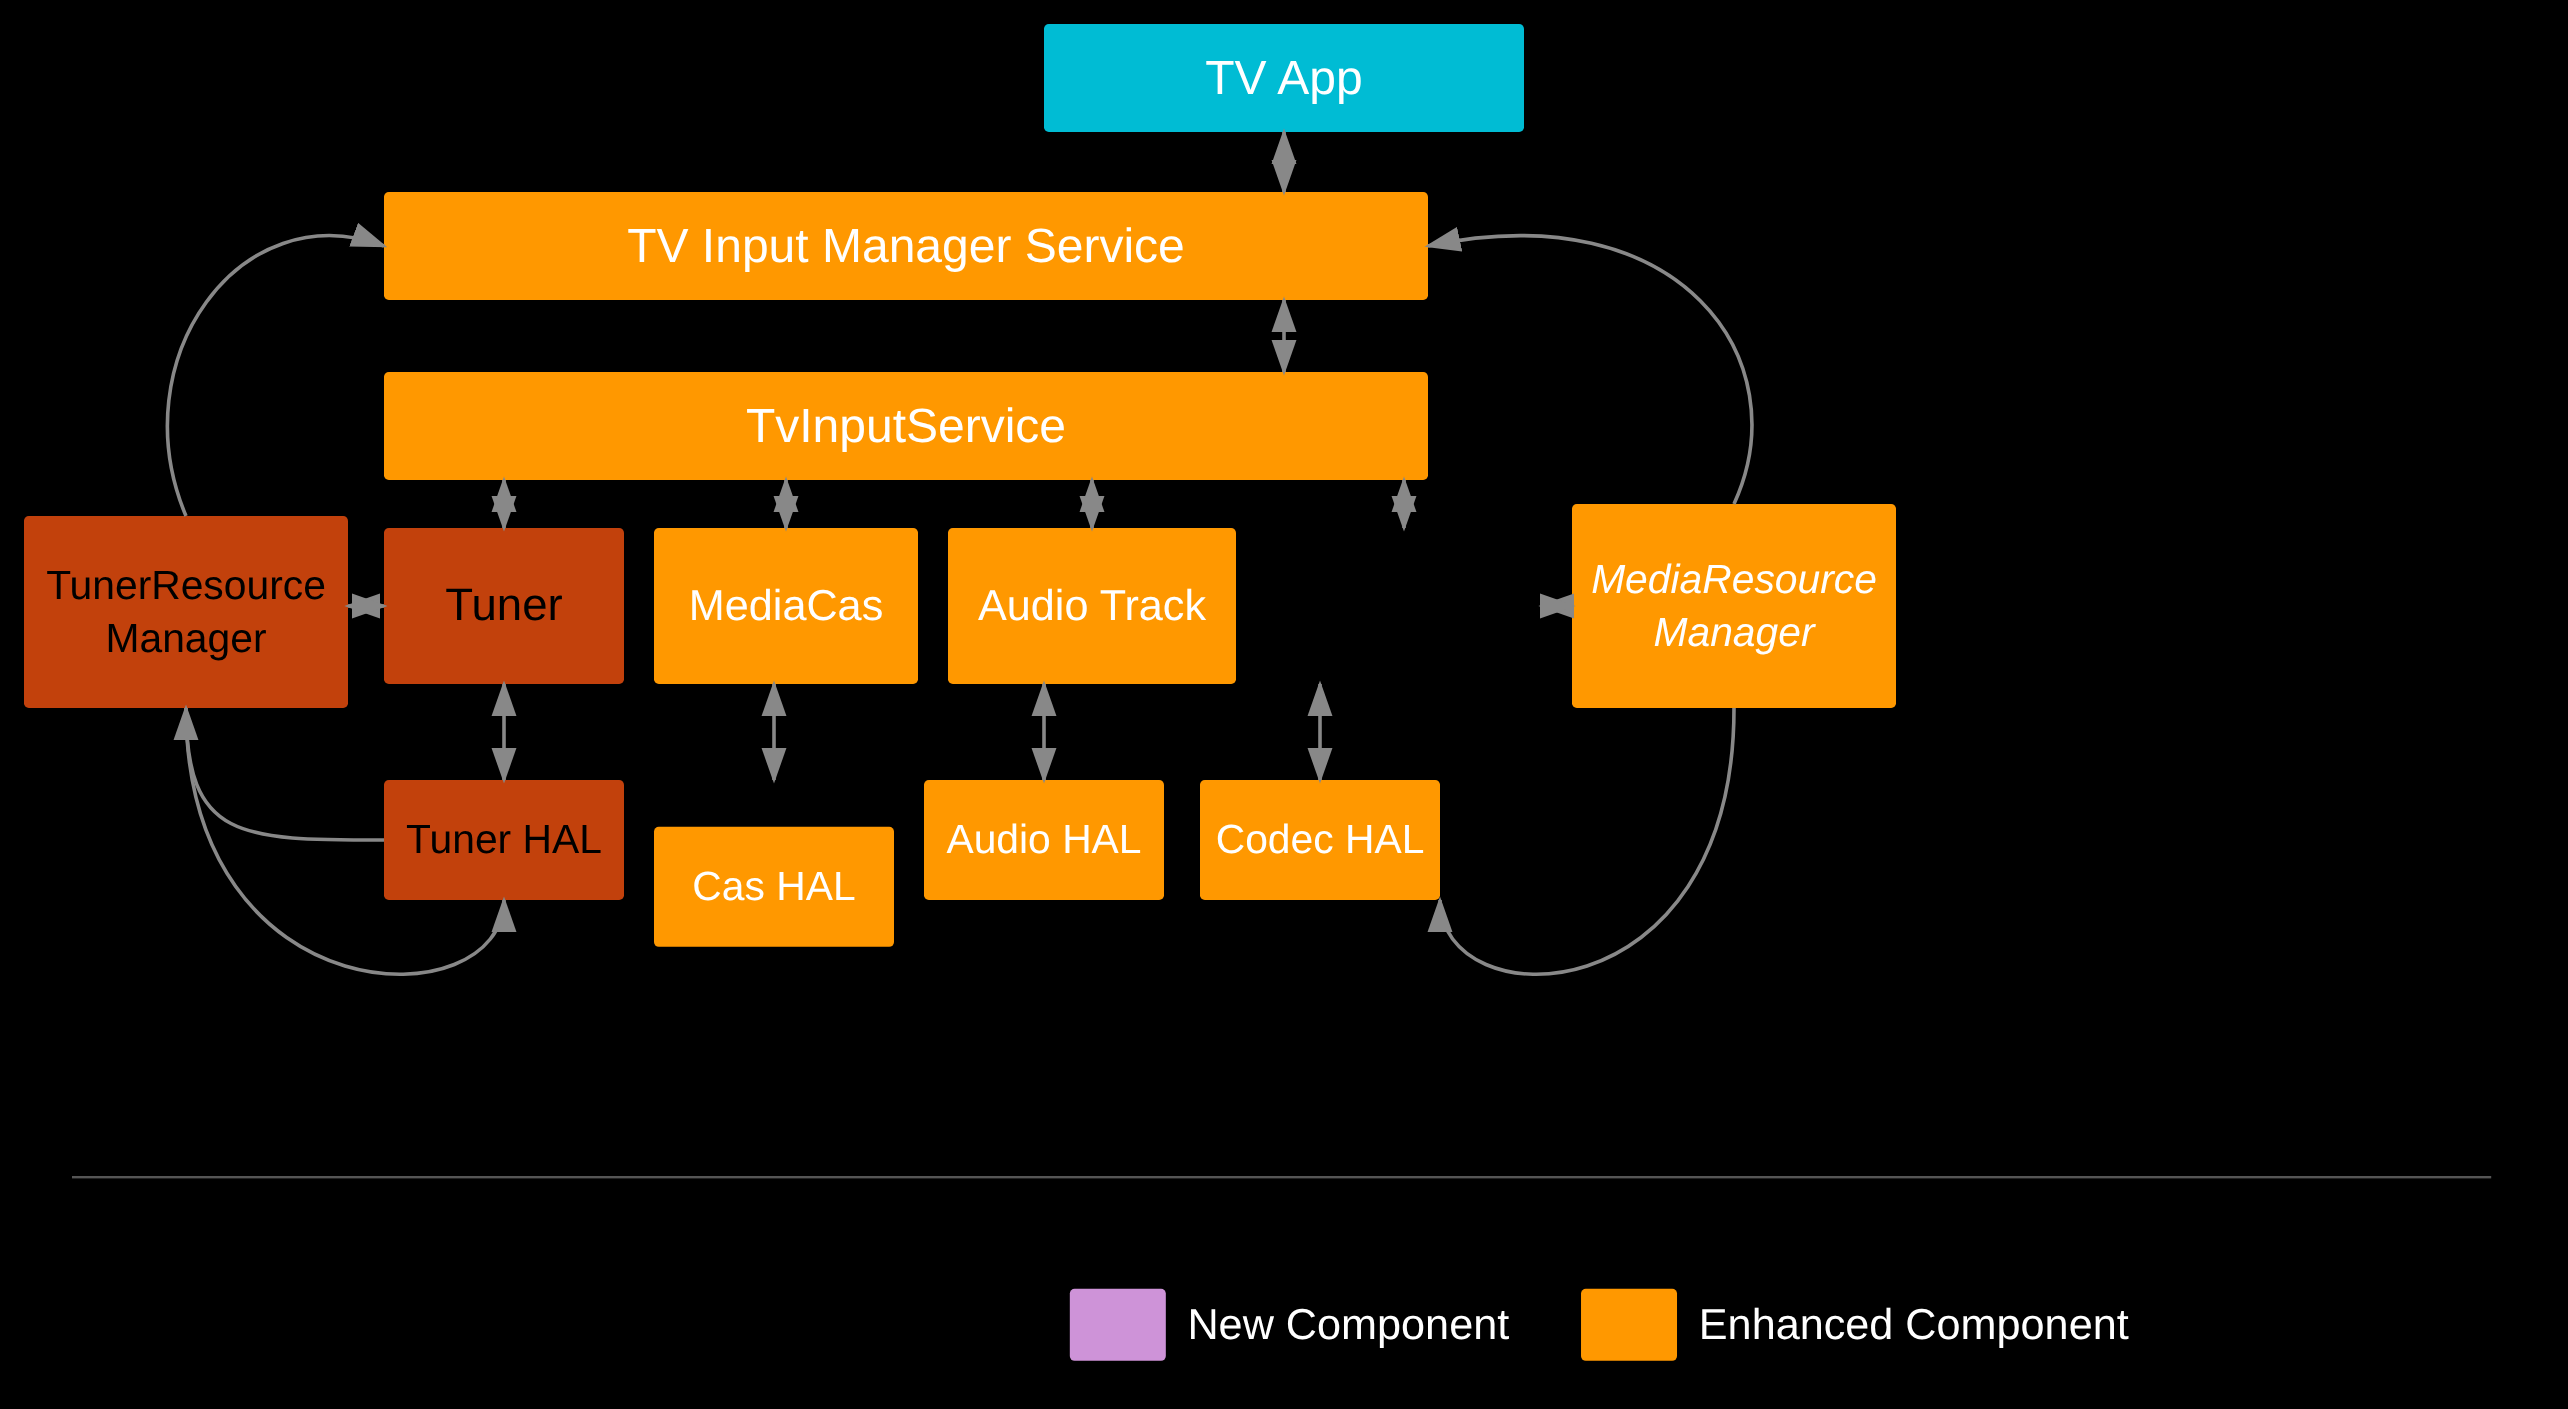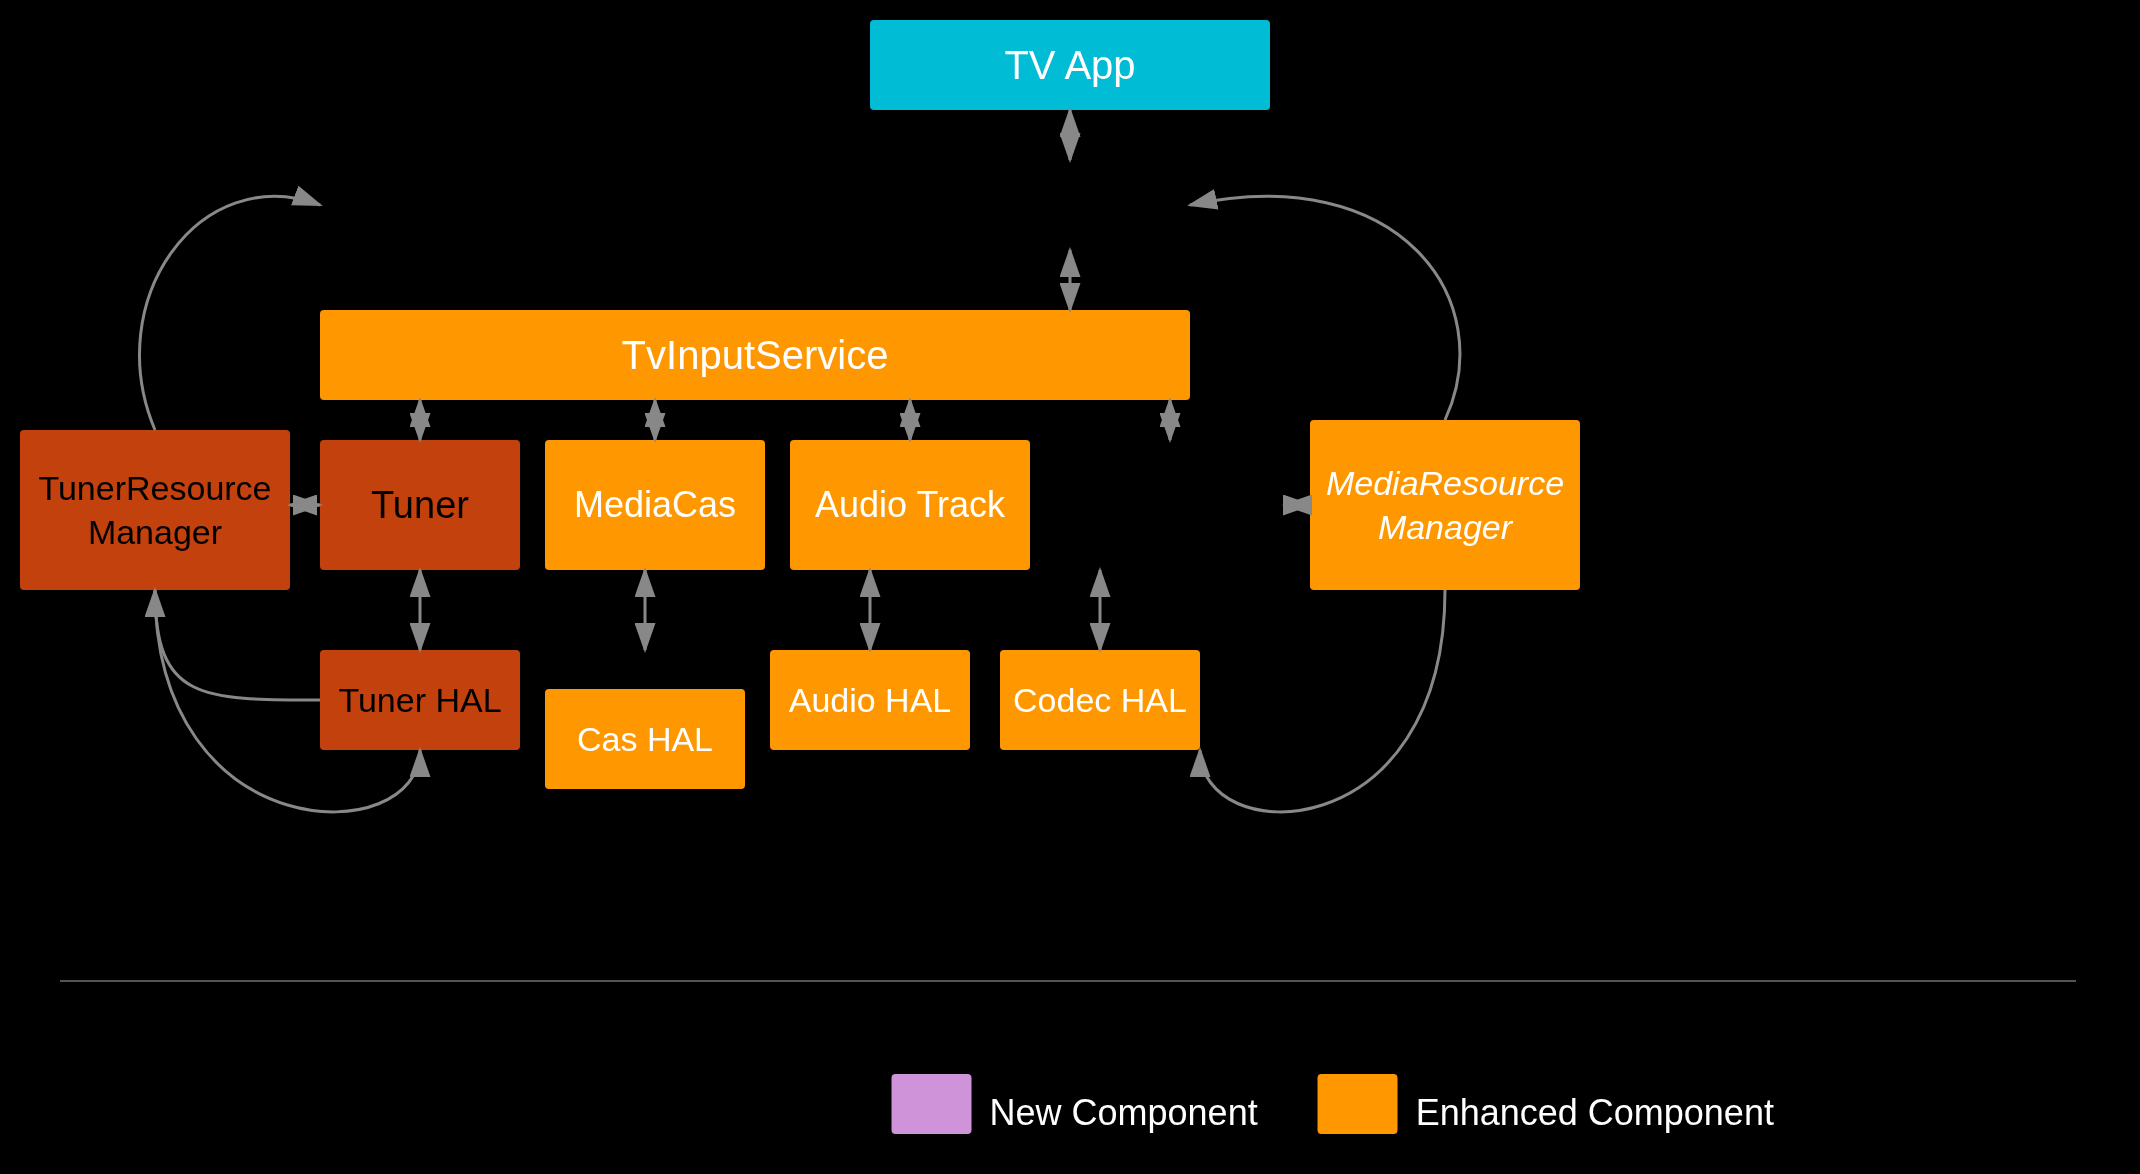--- a/index.html
+++ b/index.html
@@ -52,21 +52,21 @@
       bottom: 20px;
       left: 50%;
       transform: translateX(-50%);
       display: flex;
       align-items: center;
       gap: 60px;
     }
 
     .legend-item {
       display: flex;
-      align-items: flex-end;
+      align-items: center;
       gap: 18px;
     }
 
     .legend-box {
       width: 80px;
       height: 60px;
       border-radius: 4px;
     }
 
     .legend-label {
@@ -86,20 +86,23 @@
   </style>
 </head>
 <body>
 
 <div class="diagram-container">
 
   <div class="box box-cyan" style="left:870px; top:20px; width:400px; height:90px; font-size:40px;">
     <span>TV App</span>
   </div>
 
+  <div class="box box-orange" style="left:320px; top:160px; width:870px; height:90px; font-size:40px;">
+    <span>TV Input Manager Service</span>
+  </div>
 
   <div class="box box-orange" style="left:320px; top:310px; width:870px; height:90px; font-size:40px;">
     <span>TvInputService</span>
   </div>
 
   <div class="box box-purple" style="left:20px; top:430px; width:270px; height:160px; font-size:34px; line-height:1.3;">
     <span style="white-space:pre-line;">TunerResource
 Manager</span>
   </div>
 

